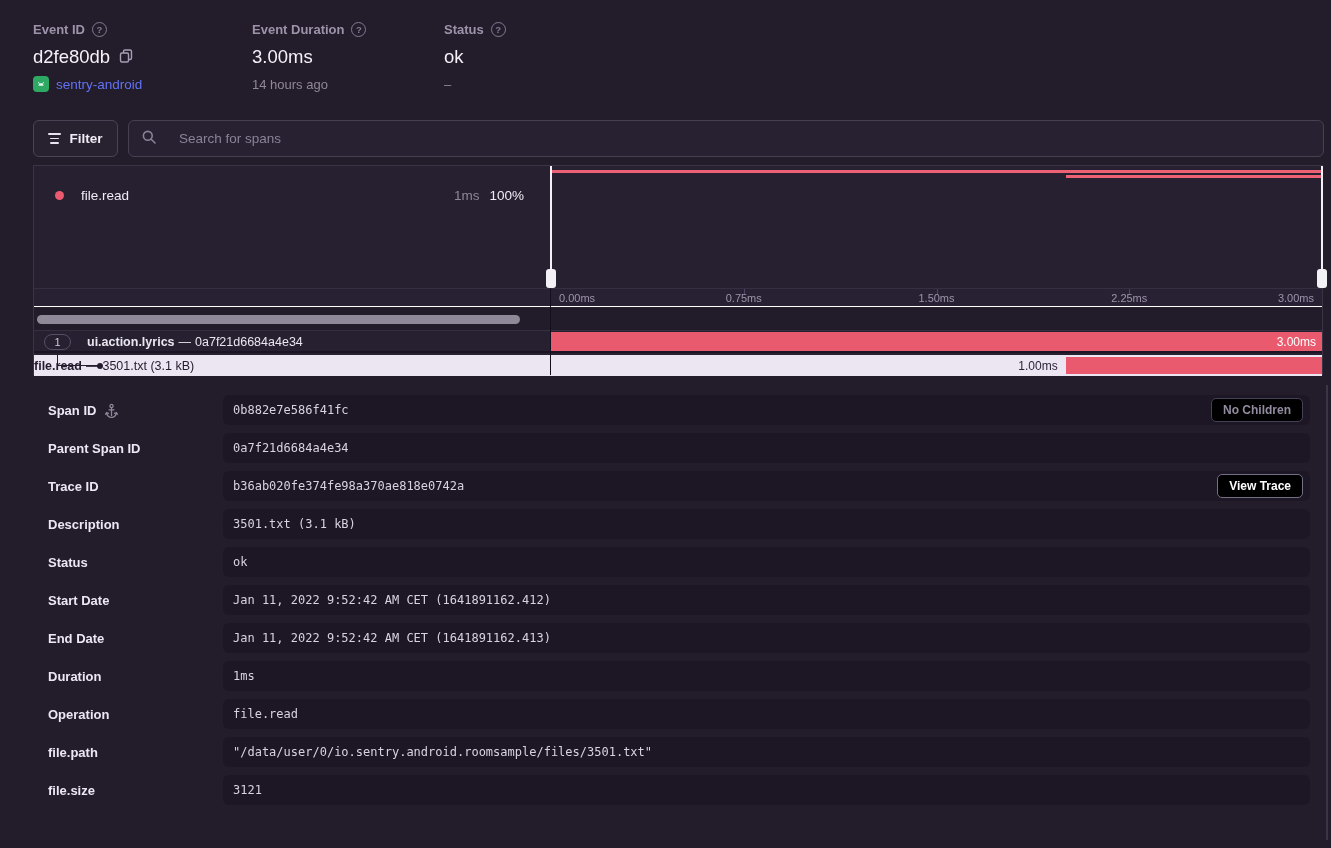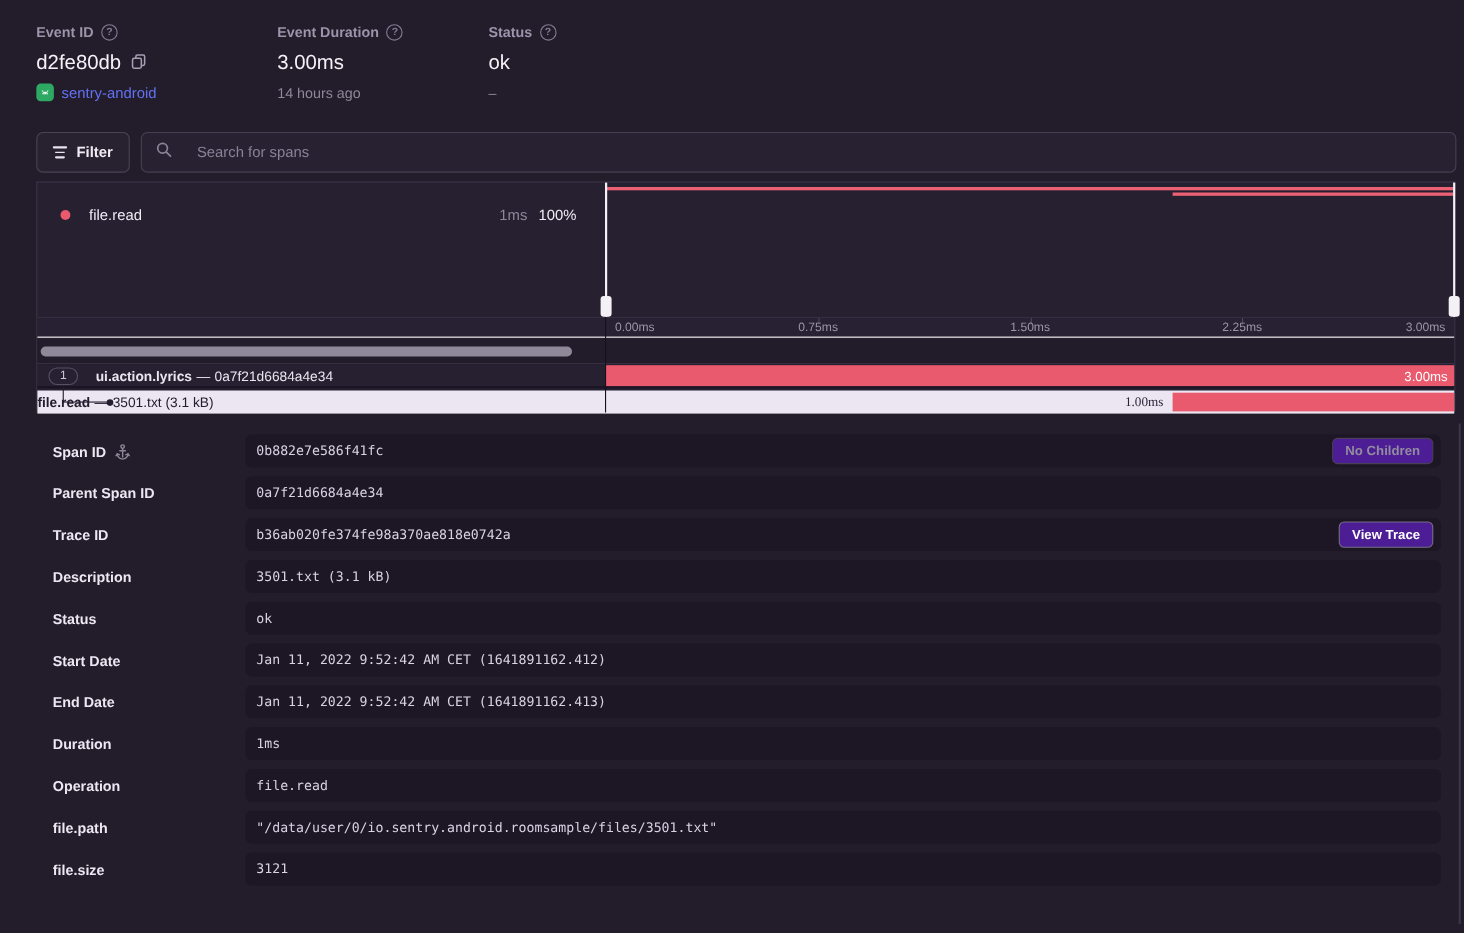--- a/index.html
+++ b/index.html
@@ -94,21 +94,21 @@
   .details { position:absolute; left:33px; top:395px; width:1277px; }
   .kv-row { display:flex; align-items:center; height:30px; margin-bottom:8px; }
   .kv-key { width:190px; padding-left:15px; font-size:13px; font-weight:bold; color:#ece7f2; display:flex; align-items:center; gap:8px; flex:none; }
   .kv-val {
     flex:1; height:30px; background:#1d1725; border-radius:6px; position:relative;
     display:flex; align-items:center; padding:0 10px;
     font-family:"DejaVu Sans Mono", monospace; font-size:12px; color:#d9d2e3;
   }
   .kv-btn {
     position:absolute; right:7px; top:50%; transform:translateY(-50%);
-    background:#4c1d95; border-radius:5px; padding:4px 11px; font-size:12px; font-weight:bold;
+    background:#000000; border-radius:5px; padding:4px 11px; font-size:12px; font-weight:bold;
     font-family:"Liberation Sans", sans-serif; cursor:pointer;
   }
   .kv-btn.muted { border:1px solid #473f55; color:#938b9f; }
   .kv-btn.normal { border:1px solid #756d85; color:#ffffff; }
   .anchor-icon { display:inline-flex; cursor:pointer; }
   .vline-right { position:absolute; left:1326px; top:385px; height:455px; width:1.5px; background:#4a4458; opacity:.65; }
 </style>
 </head>
 <body>
 
@@ -240,21 +240,21 @@
   </div>
 
   <div class="tree-row r1">
     <div class="tr-left">
       <span class="connector"></span>
       <span class="tr-text">
         <span class="tr-op">file.read</span><span class="dash">—</span><span>3501.txt (3.1 kB)</span>
       </span>
     </div>
     <div class="tr-right">
-      <span class="bar-dur" style="right: calc(33.2% + 8px); font-family: Liberation Serif, serif;">1.00ms</span>
+      <span class="bar-dur" style="right: calc(33.2% + 8px);">1.00ms</span>
       <div class="tree-bar" style="left: 66.8%; width: 33.2%;"></div>
     </div>
   </div>
 
   <div class="pane-divider"></div>
 </div>
 
 <div class="details">
 
   <div class="kv-row">

